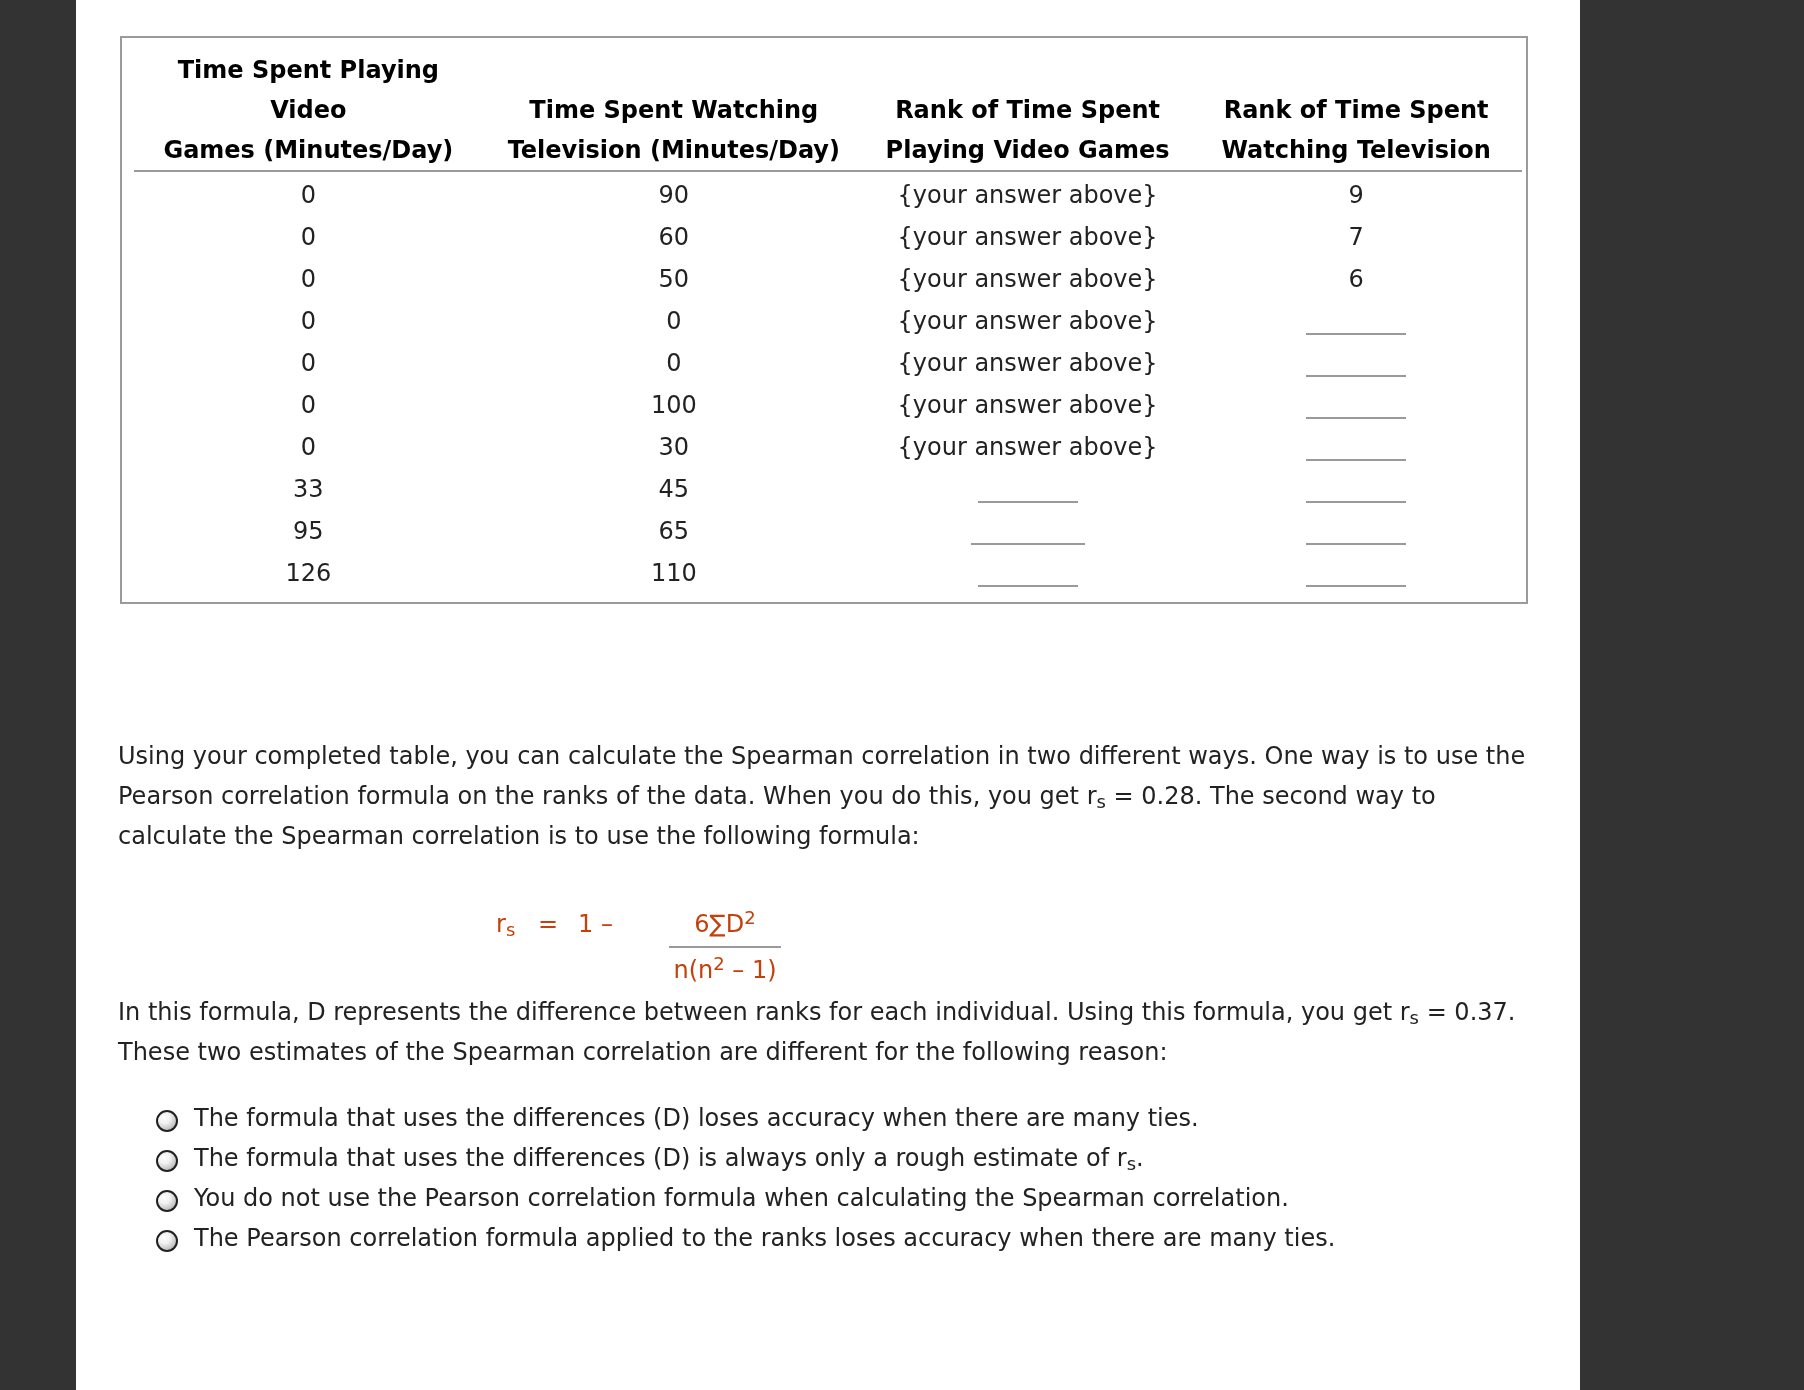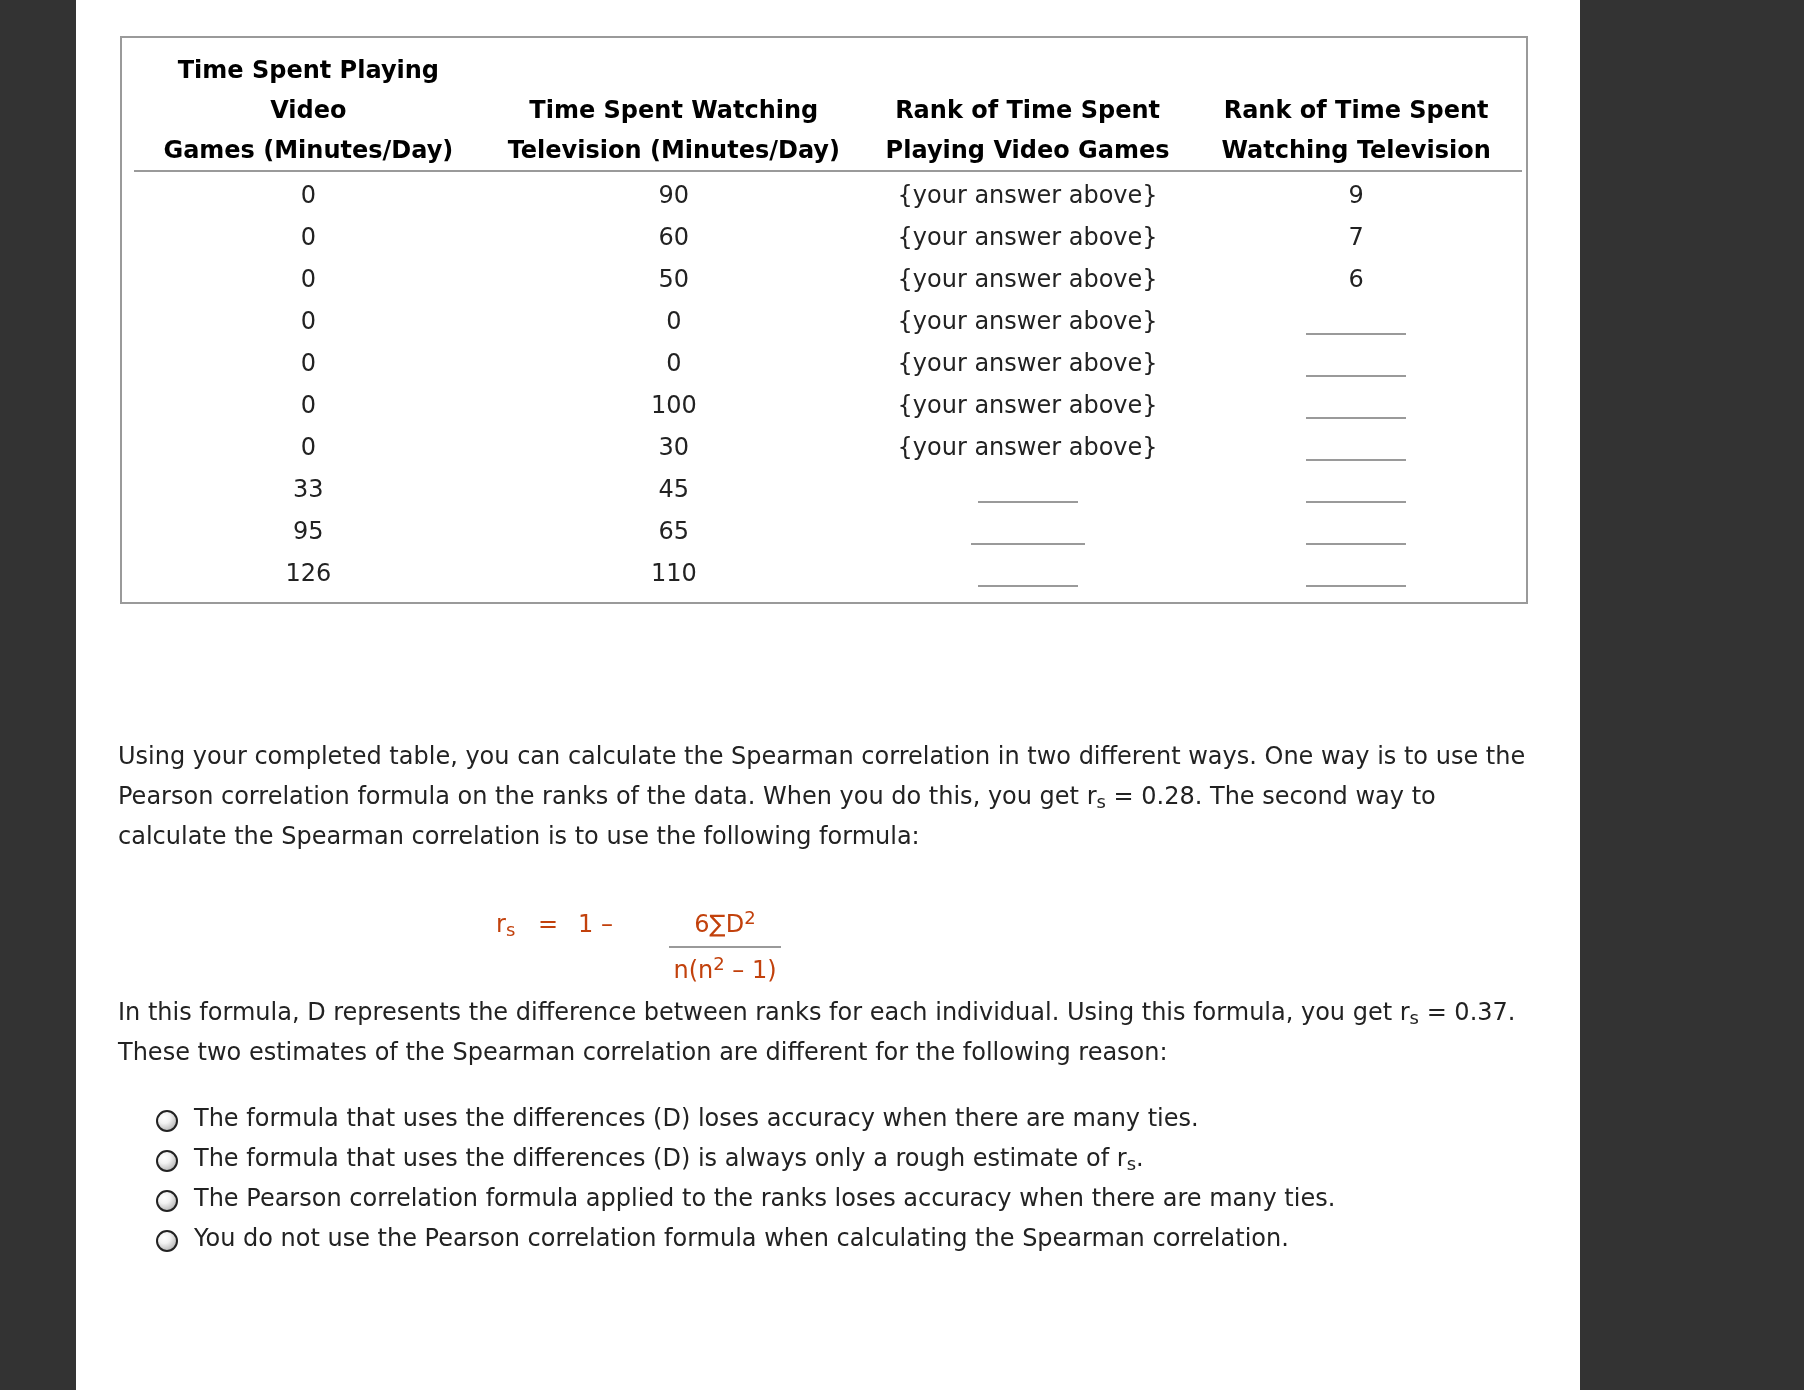--- a/index.html
+++ b/index.html
@@ -188,21 +188,21 @@
     <div class="option">
       <span class="radio"></span>
       <span class="option-label"><span>The formula that uses the differences (D) loses accuracy when there are many ties.</span><sub></sub><span></span></span>
     </div>
     <div class="option">
       <span class="radio"></span>
       <span class="option-label"><span>The formula that uses the differences (D) is always only a rough estimate of r</span><sub>s</sub><span>.</span></span>
     </div>
     <div class="option">
       <span class="radio"></span>
+      <span class="option-label"><span>You do not use the Pearson correlation formula when calculating the Spearman correlation.</span><sub></sub><span></span></span>
+    </div>
+    <div class="option">
+      <span class="radio"></span>
       <span class="option-label"><span>The Pearson correlation formula applied to the ranks loses accuracy when there are many ties.</span><sub></sub><span></span></span>
     </div>
-    <div class="option">
-      <span class="radio"></span>
-      <span class="option-label"><span>You do not use the Pearson correlation formula when calculating the Spearman correlation.</span><sub></sub><span></span></span>
-    </div>
   </div>
 
 </div>
 
 </body></html>

